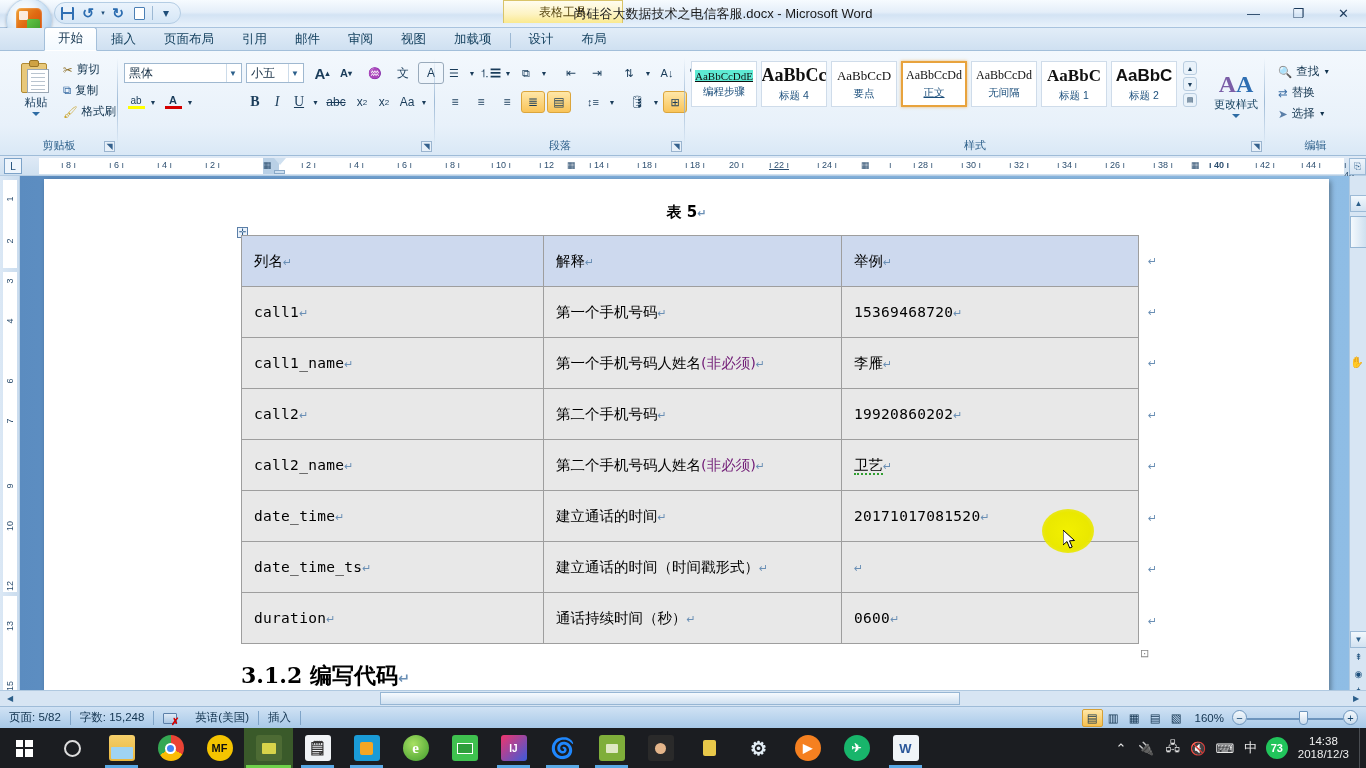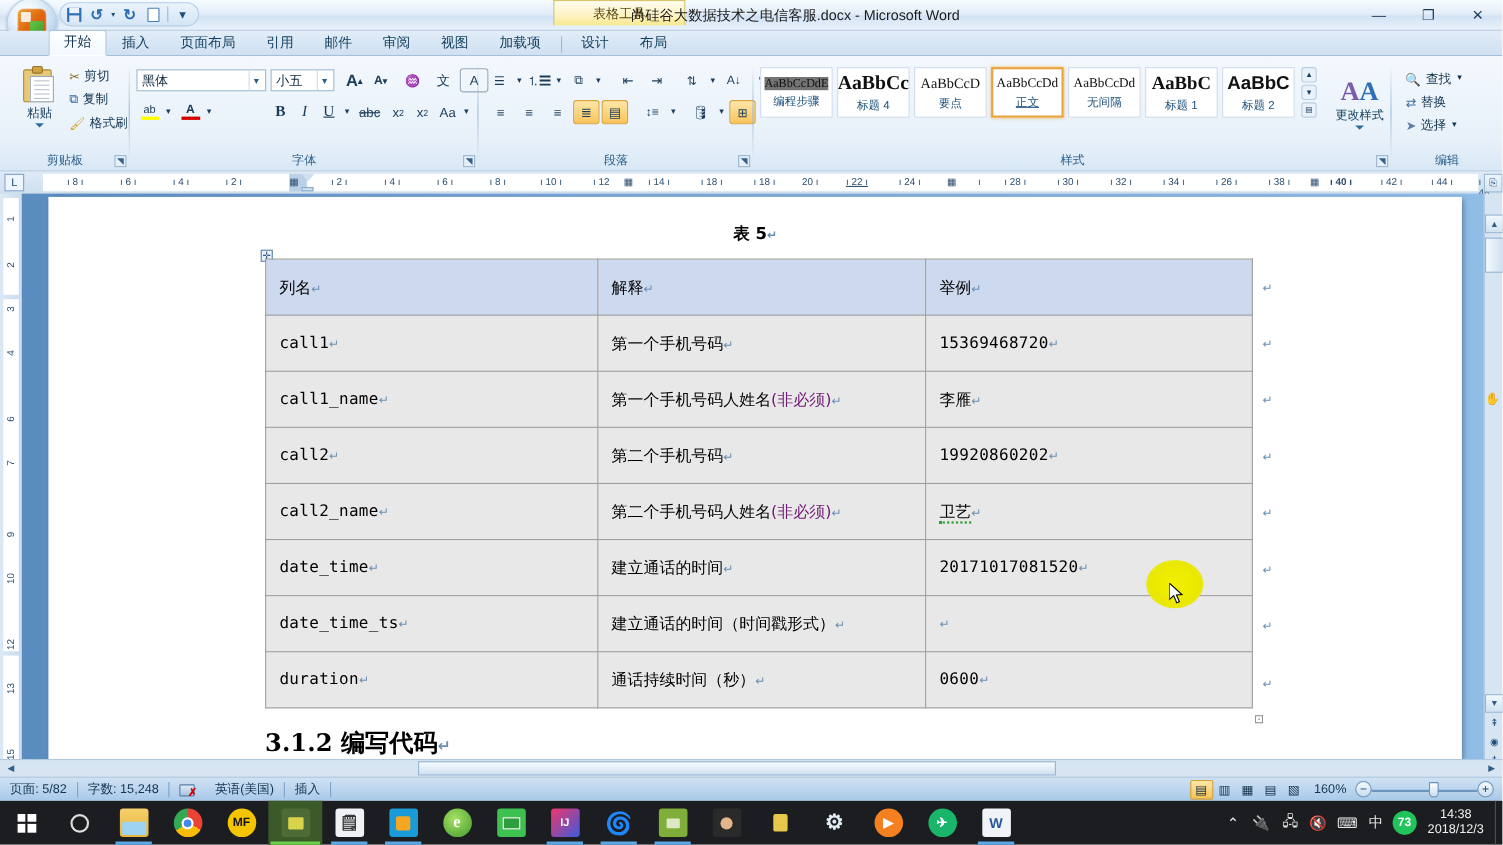--- a/index.html
+++ b/index.html
@@ -460,21 +460,20 @@
         <div class="rb-btn" style="width:10px;height:22px;font-size:7px;">▼</div>
         <div class="rb-btn" style="width:24px;height:22px;flex-direction:column;margin-left:3px;">
           <span style="font-size:11px;line-height:11px;font-weight:bold;">A</span>
             <span style="display:block;width:17px;height:3px;background:#d40000;"></span>
         </div>
         <div class="rb-btn" style="width:10px;height:22px;font-size:7px;">▼</div>
       </div>
       <div class="rb-btn" style="position:absolute;left:260px;top:38px;width:1px;height:1px;"></div>
       <div class="rb-btn" style="position:absolute;left:302px;top:38px;width:1px;height:1px;"></div>
 
-      <div class="group-label">字体</div>
       <div class="dlg-launch">◥</div>
       <div class="group-divider" style="right:0;"></div>
     </div>
 
     <div class="group" style="left:435px; width:250px;">
       <div style="position:absolute;left:8px;top:9px;display:flex;gap:2px;">
         <div class="rb-btn" style="width:22px;height:22px;font-size:11px;">☰</div>
         <div class="rb-btn" style="width:10px;height:22px;font-size:7px;">▼</div>
         <div class="rb-btn" style="width:22px;height:22px;font-size:11px;">⒈☰</div>
         <div class="rb-btn" style="width:10px;height:22px;font-size:7px;">▼</div>
@@ -505,21 +504,21 @@
         <div class="rb-btn" style="width:10px;height:22px;font-size:7px;">▼</div>
       </div>
       <div class="group-label">段落</div>
       <div class="dlg-launch">◥</div>
       <div class="group-divider" style="right:0;"></div>
     </div>
 
     <div class="group" style="left:685px; width:580px;">
       <div style="position:absolute;left:6px;top:8px;display:flex;gap:4px;">
         <div class="style-item">
-          <div class="style-preview" style="font-size:11px;background:#737373;">AaBbCcDdE</div>
+          <div class="style-preview" style="font-size:11px;background:#5eead4;text-decoration:underline;">AaBbCcDdE</div>
           <div class="style-name">编程步骤</div>
         </div>
         <div class="style-item">
           <div class="style-preview" style="font-size:18px;font-weight:bold;">AaBbCc</div>
           <div class="style-name">标题 4</div>
         </div>
         <div class="style-item">
           <div class="style-preview" style="font-size:13px;">AaBbCcD</div>
           <div class="style-name">要点</div>
         </div>

